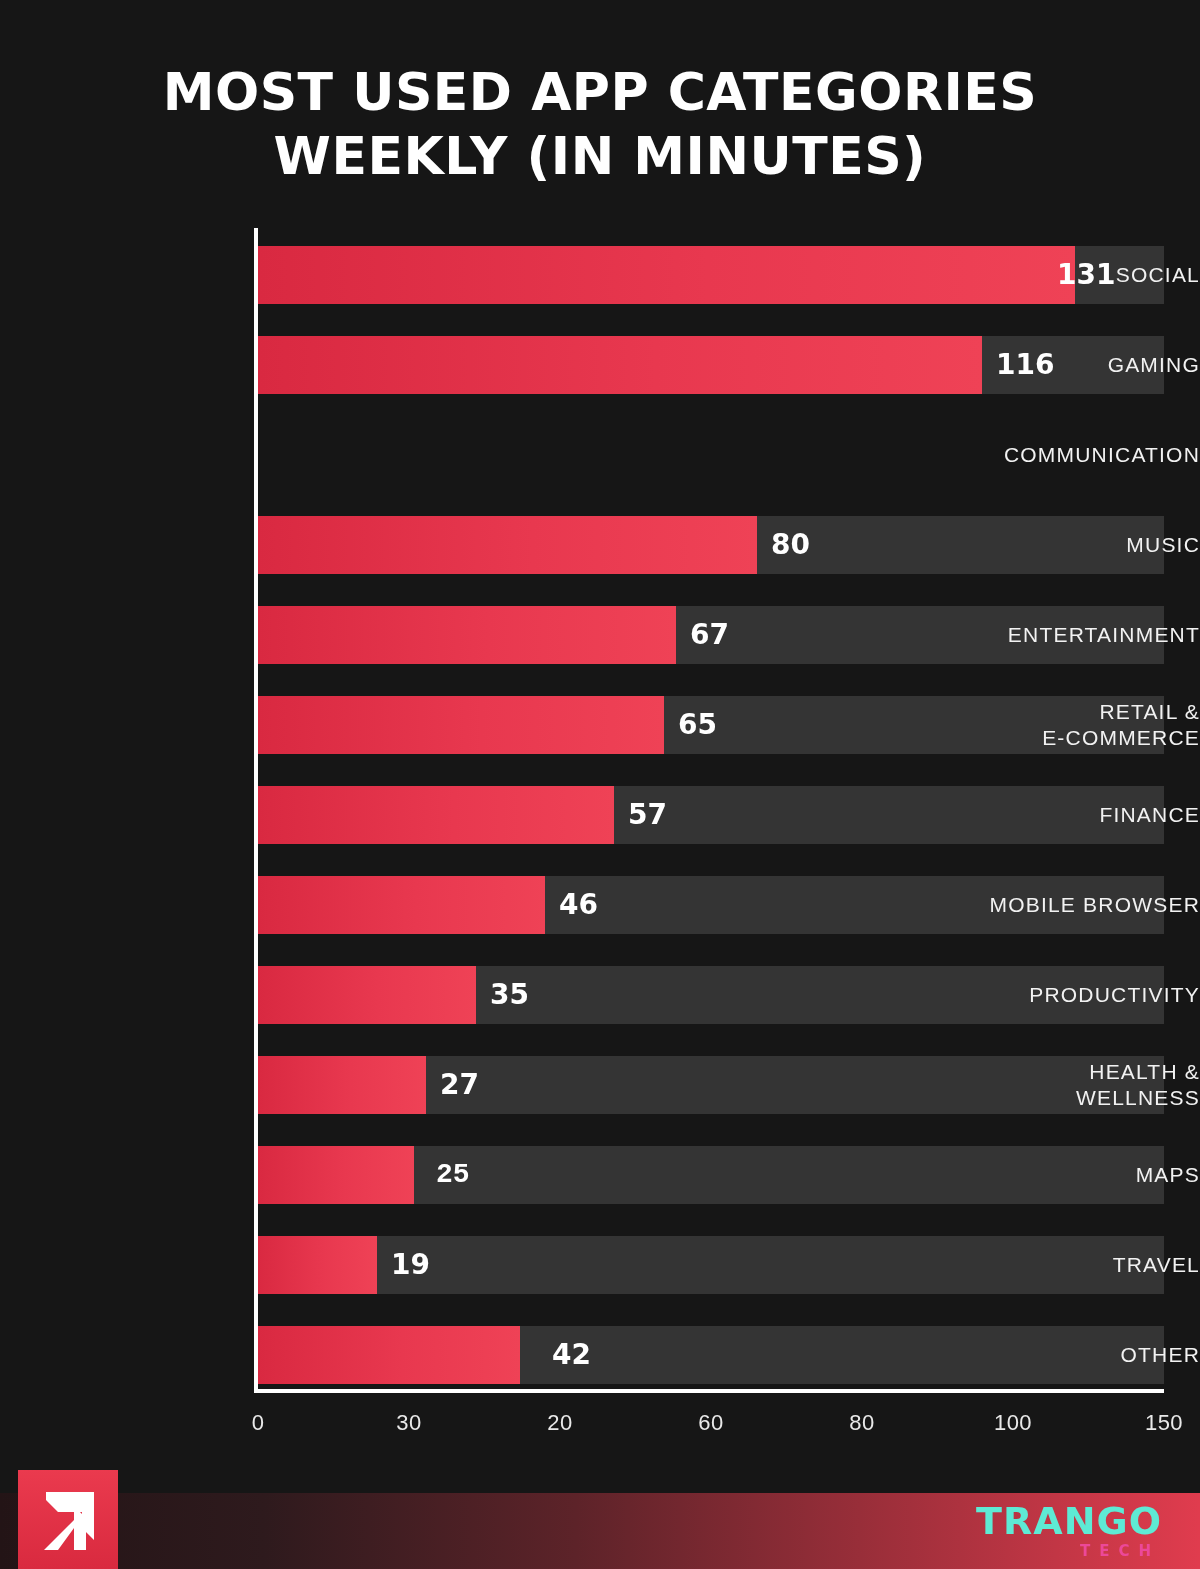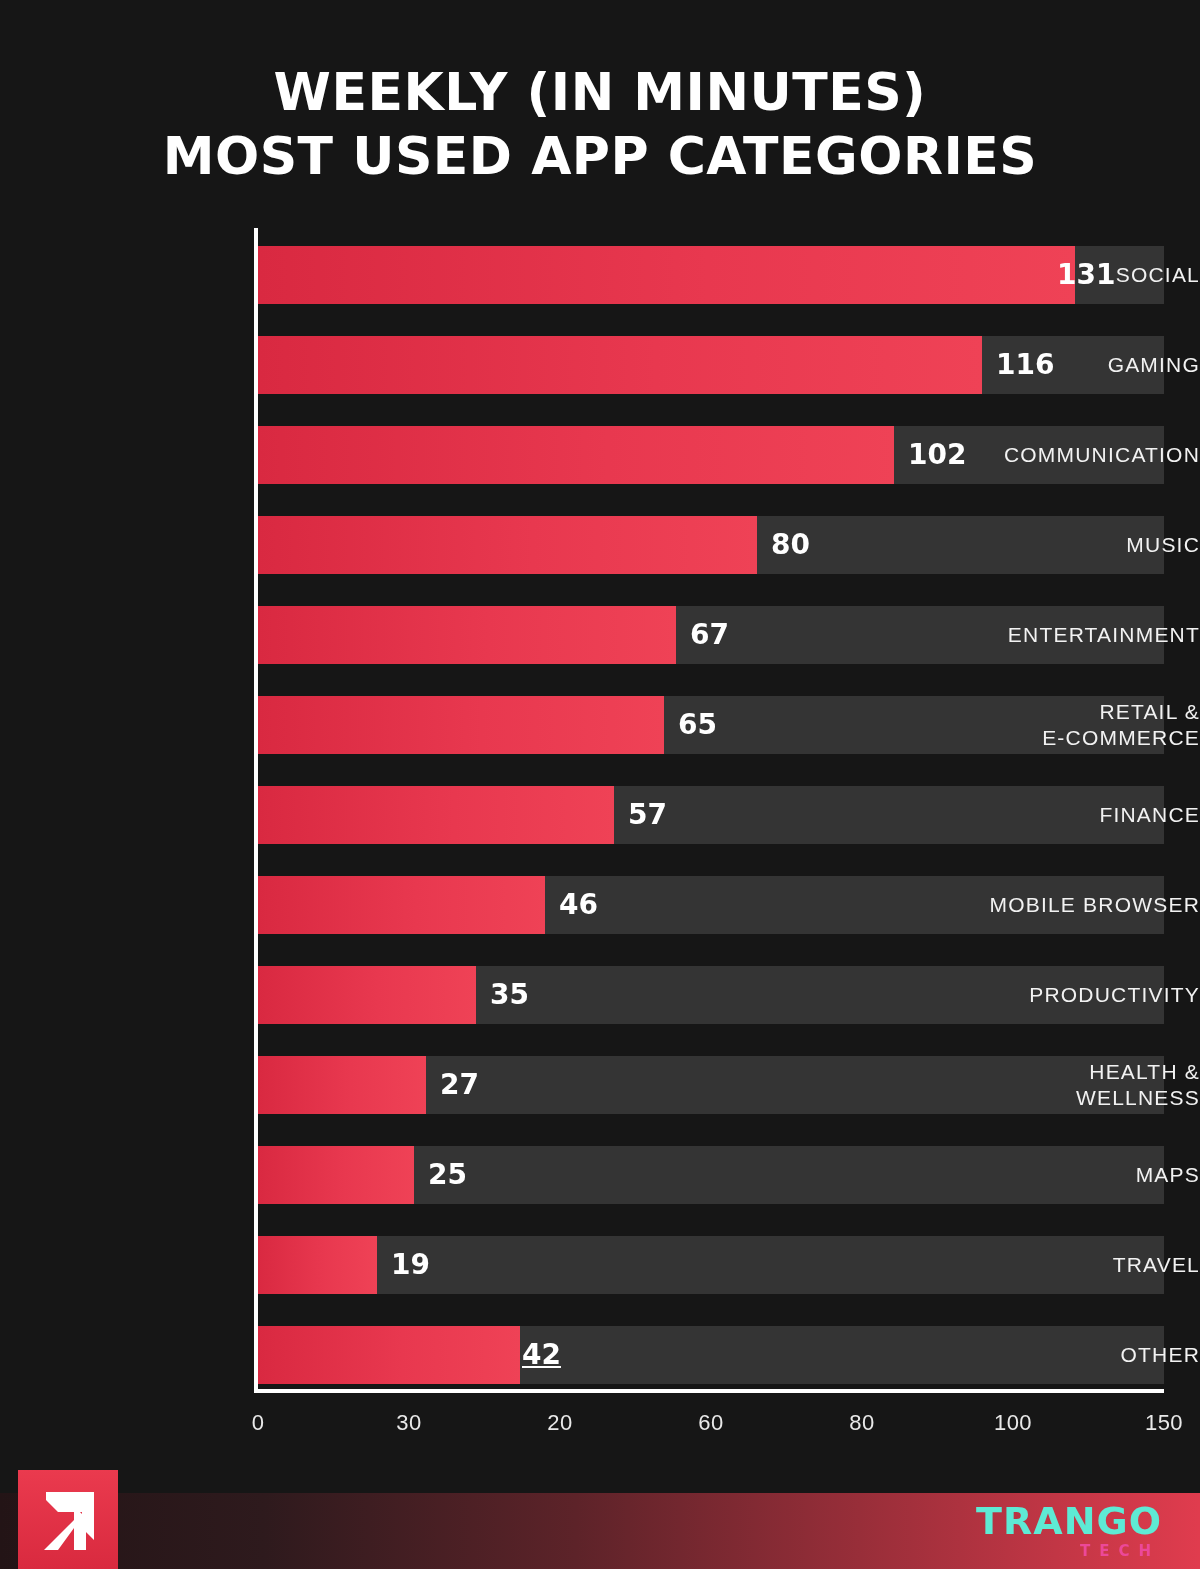--- a/index.html
+++ b/index.html
@@ -167,22 +167,22 @@
     letter-spacing: 9px;
     color: #ec4899;
     line-height: 20px;
     padding-right: 2px;
   }
 </style>
 </head>
 <body>
 
 <div class="title-block">
+  <div class="title-line">MOST USED APP CATEGORIES</div>
   <div class="title-line">WEEKLY (IN MINUTES)</div>
-  <div class="title-line">MOST USED APP CATEGORIES</div>
 </div>
 
 <div class="chart">
   <div class="plot" id="plot">
     <div class="axis-y"></div>
     <div class="axis-x"></div>
   <div class="row" style="top: 18px; width: 906px;">
         <div class="track"></div>
         <div class="bar" style="width: 817px;"></div>
         <div class="bar-value" style="left: 785px;">131</div>
@@ -191,25 +191,20 @@
         <div>SOCIAL</div>
       </div>
       <div class="row" style="top: 108px; width: 906px;">
         <div class="track"></div>
         <div class="bar" style="width: 724px;"></div>
         <div class="bar-value" style="left: 724px;">116</div>
       </div>
       <div class="cat-label" style="top: 124px;">
         <div>GAMING</div>
       </div>
-      <div class="row" style="top: 198px; width: 906px;">
-        <div class="track"></div>
-        <div class="bar" style="width: 636px;"></div>
-        <div class="bar-value" style="left: 636px;">102</div>
-      </div>
       <div class="cat-label" style="top: 214px;">
         <div>COMMUNICATION</div>
       </div>
       <div class="row" style="top: 288px; width: 906px;">
         <div class="track"></div>
         <div class="bar" style="width: 499px;"></div>
         <div class="bar-value" style="left: 499px;">80</div>
       </div>
       <div class="cat-label" style="top: 304px;">
         <div>MUSIC</div>
@@ -260,37 +255,37 @@
         <div class="bar" style="width: 168px;"></div>
         <div class="bar-value" style="left: 168px;">27</div>
       </div>
       <div class="cat-label" style="top: 831px;">
         <div>HEALTH &amp;</div>
         <div>WELLNESS</div>
       </div>
       <div class="row" style="top: 918px; width: 906px;">
         <div class="track"></div>
         <div class="bar" style="width: 156px;"></div>
-        <div class="bar-value" style="left: 156px;">25</div>
+        <div class="bar-value" style="left: 164px; font-family: Liberation Mono, monospace;">25</div>
       </div>
       <div class="cat-label" style="top: 934px;">
         <div>MAPS</div>
       </div>
       <div class="row" style="top: 1008px; width: 720px; text-align: right;">
         <div class="track"></div>
         <div class="bar" style="width: 119px;"></div>
         <div class="bar-value" style="left: 119px;">19</div>
       </div>
       <div class="cat-label" style="top: 1024px;">
         <div>TRAVEL</div>
       </div>
       <div class="row" style="top: 1098px; width: 906px;">
         <div class="track"></div>
         <div class="bar" style="width: 262px;"></div>
-        <div class="bar-value" style="left: 250px; text-decoration: underline;">42</div>
+        <div class="bar-value" style="left: 280px;">42</div>
       </div>
       <div class="cat-label" style="top: 1114px;">
         <div>OTHER</div>
       </div>
       <div class="tick-label" style="left: 258px;">0</div>
       <div class="tick-label" style="left: 409px;">30</div>
       <div class="tick-label" style="left: 560px;">20</div>
       <div class="tick-label" style="left: 711px;">60</div>
       <div class="tick-label" style="left: 862px;">80</div>
       <div class="tick-label" style="left: 1013px;">100</div>

